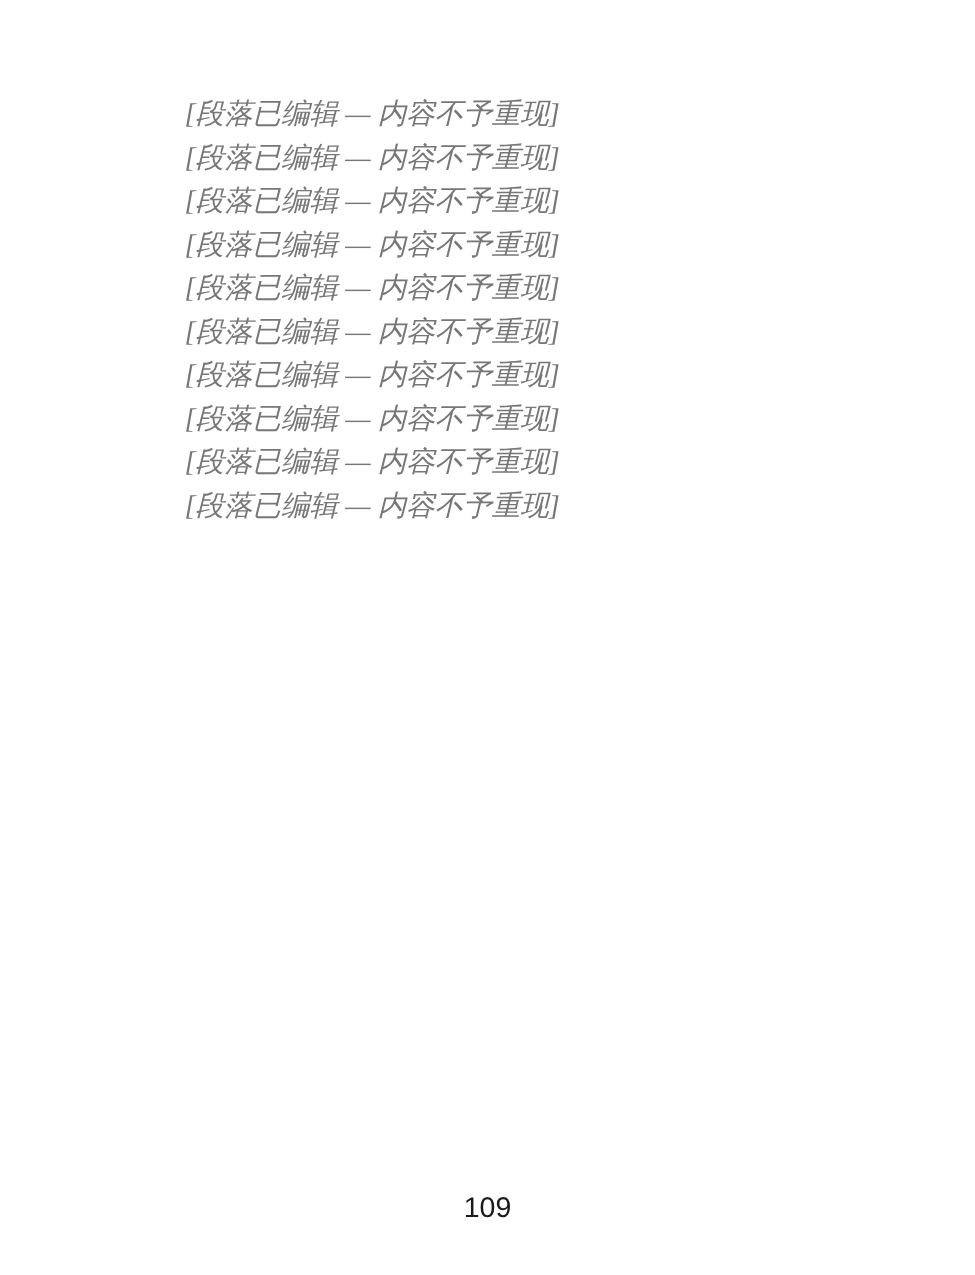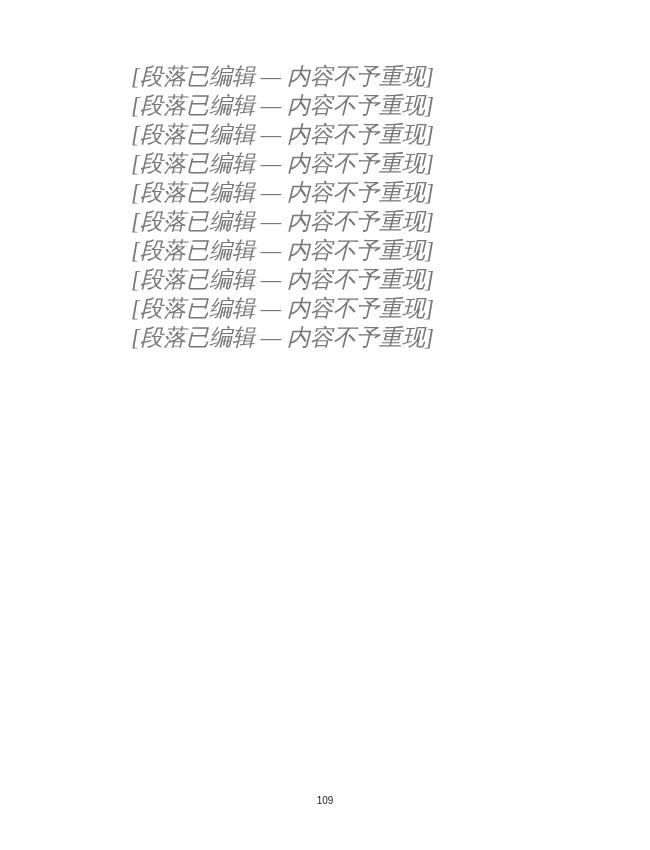--- a/index.html
+++ b/index.html
@@ -10,33 +10,33 @@
     color: #1a1a1a;
     position: relative;
     overflow: hidden;
   }
   .page {
     position: absolute;
     left: 85px; top: 62px;
     width: 482px;
   }
   .para {
-    font-size: 23px;
+    font-size: 19px;
     line-height: 29px;
     text-indent: 2em;
     margin: 0;
     color: #777;
     font-style: italic;
   }
   .page-number {
     position: absolute;
     left: 0; right: 0;
     top: 795px;
     text-align: center;
-    font-size: 10px;
+    font-size: 19px;
     color: #1a1a1a;
     font-family: "Liberation Sans", sans-serif;
   }
 </style>
 </head>
 <body>
 
 <div class="page">
 
 <p class="para">[段落已编辑 — 内容不予重现]</p>

